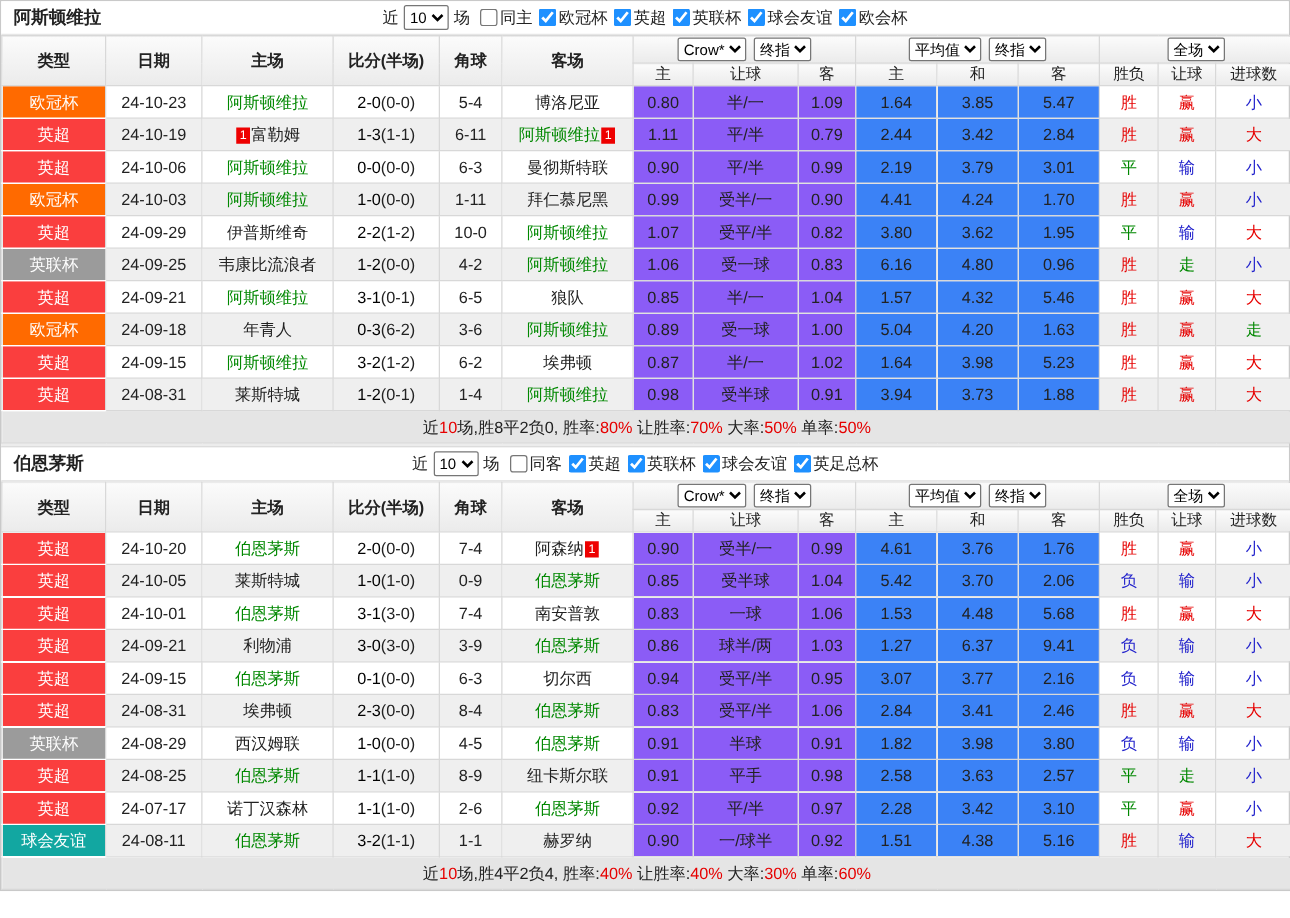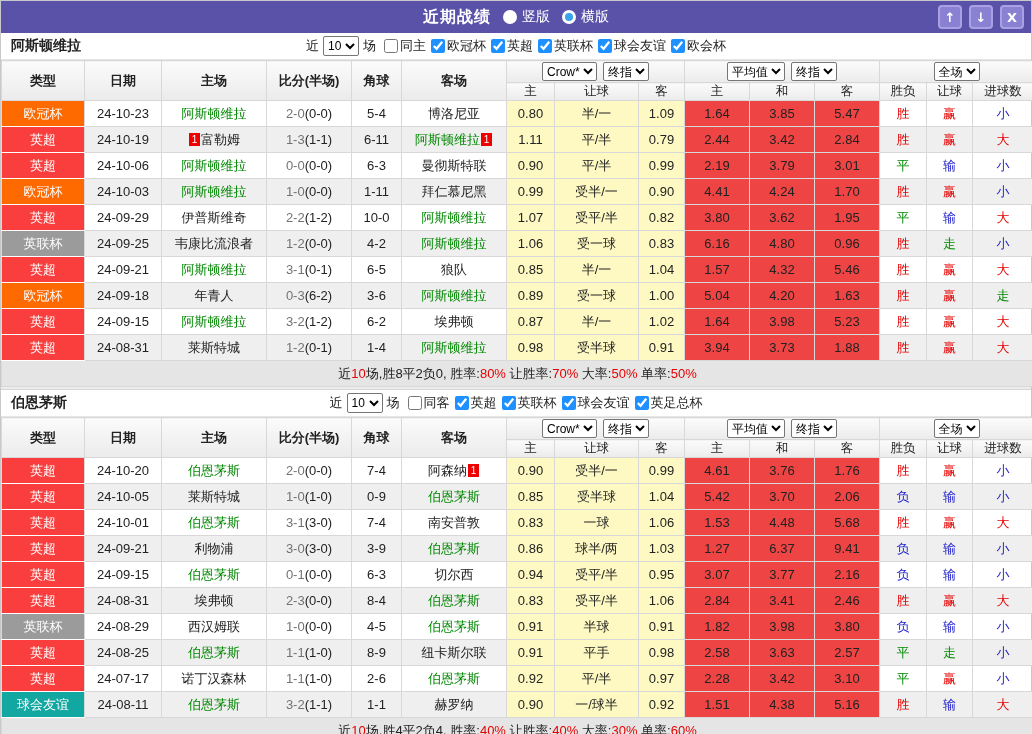--- a/index.html
+++ b/index.html
@@ -51,63 +51,39 @@
     border: 1px solid #d8d8d8; text-align: center; overflow: hidden;
     white-space: nowrap; font-size: 13px; color: #222; padding: 0;
   }
   thead th { background: linear-gradient(#fbfbfb, #ebebeb); font-weight: normal; }
   thead tr.group-row th { height: 22px; }
   thead tr.sub-row th { height: 17px; font-size: 12.5px; }
   thead th.span2 { height: 39px; font-weight: bold; }
   thead select { height: 19px; font-size: 12px; border: 1px solid #767676; background: #fff; margin: 0 3px; border-radius: 2px; }
   tbody td { height: 26px; }
   tbody tr.even td { background: #efefef; }
-  tbody tr td.c-odds { background: #fef9c3; }
-  tbody tr td.c-avg  { background: #ef4444; }
+  tbody tr td.c-odds { background: #8b5cf6; }
+  tbody tr td.c-avg  { background: #3b82f6; }
   td.c-type { color: #fff; border-bottom: 1px solid #fff; }
   .team-self { color: #008800; }
-  .score-main { color: #737373; }
+  .score-main { color: #000000; }
   .red-card {
     display: inline-block; background: #ee0000; color: #fff; font-size: 10px;
     width: 11px; height: 13px; line-height: 13px; vertical-align: 1px; margin: 0 1px;
   }
   .res-r { color: #e60000; } .res-b { color: #2323cc; } .res-g { color: #008800; }
   tfoot td { height: 26px; background: #e5e5e5; font-size: 13px; }
   tfoot .red { color: #e60000; }
   .section-gap { height: 3px; background: #ececec; border-bottom: 1px solid #d6d6d6; }
 </style>
 </head>
 <body>
 
 <div class="win">
 
-  <div class="titlebar">
-    <div class="tb-center">
-      <span class="tb-title">近期战绩</span>
-      <span class="radio-opt">
-        <span class="radio-dot"></span>
-        <span>竖版</span>
-      </span>
-      <span class="radio-opt">
-        <span class="radio-ring"></span>
-        <span>横版</span>
-      </span>
-    </div>
-    <div class="tb-buttons">
-      <button class="tb-btn">
-          <span>↑</span>
-        </button>
-      <button class="tb-btn">
-          <span>↓</span>
-        </button>
-      <button class="tb-btn">
-          <span>X</span>
-        </button>
-    </div>
-  </div>
 
   <div id="sections-root">
   <div class="section">
     <div class="filter-row">
       <span class="team-name">阿斯顿维拉</span>
       <div class="filter-controls">
             <span>近</span>
             <select><option>10</option></select>
             <span>场</span>
             <label>

